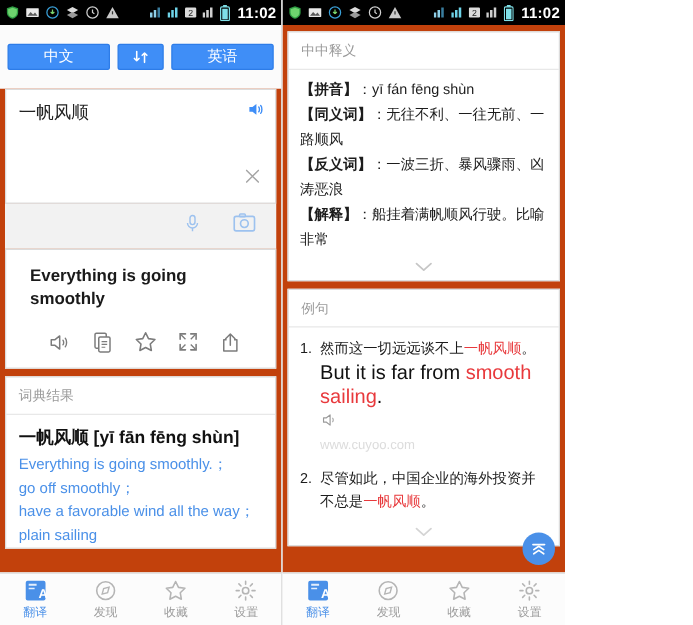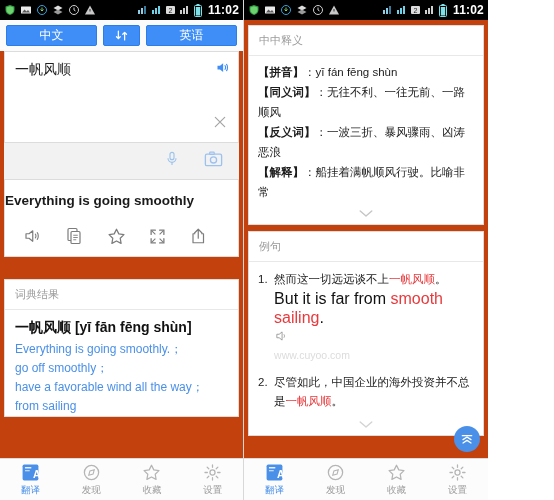--- a/index.html
+++ b/index.html
@@ -2,21 +2,21 @@
 <html><head>
 <meta charset="utf-8">
 <style>
   * { box-sizing: border-box; margin: 0; padding: 0; }
   html, body {
     width: 554px; height: 500px;
     font-family: "Liberation Sans", "DejaVu Sans", sans-serif;
     background: #ffffff;
     overflow: hidden;
   }
-  .screens { display: flex; width: 488px; height: 500px; }
+  .screens { display: flex; width: 452px; height: 500px; }
   .screen {
     width: 277px; height: 500px;
     position: relative;
     background: #f2f2f2;
     display: flex; flex-direction: column;
     border-right: 1px solid #d8d8d8;
     overflow: hidden;
   }
   .screen:last-child { border-right: none; }
 
@@ -32,21 +32,21 @@
   .sb-time {
     color: #fff; font-size: 12px; font-weight: bold;
     letter-spacing: .2px; margin-left: 3px;
     font-family: "Liberation Sans", sans-serif;
   }
   .sb-sig { display: block; }
 
   
   .langbar {
     display: flex; align-items: center; gap: 6px;
-    padding: 5px 6px; background: #fbfbfb; flex: none; text-align: center;
+    padding: 15px 6px; background: #fbfbfb; flex: none; text-align: center;
   }
   .lang-btn {
     flex: 1; height: 21px; background: #3f8ef7;
     border: 1px solid #2d7ce8; border-radius: 2px;
     color: #fff; font-size: 12px;
     display: flex; align-items: center; justify-content: center;
     cursor: pointer;
   }
   .swap-btn {
     width: 37px; height: 21px; background: #3f8ef7;
@@ -69,21 +69,21 @@
   .io-row {
     height: 36px; display: flex; align-items: center;
     justify-content: flex-end; gap: 24px; padding-right: 16px;
     background: #f2f2f2;
   }
   .io-ico { cursor: pointer; }
 
   
   .result-card {
     background: #fff; border: 1px solid #dcdcdc;
-    padding: 12px 12px 0 0; margin-bottom: 22px;
+    padding: 12px 12px 0 19px; margin-bottom: 6px;
   }
   .result-text {
     font-size: 13.5px; font-weight: bold; color: #1a1a1a;
     line-height: 18px; margin-bottom: 10px;
   }
   .act-row {
     display: flex; align-items: center;
     justify-content: space-around; height: 36px;
     padding: 0 6px;
   }
@@ -311,21 +311,21 @@
         </div>
       </div>
 
       <div class="dict-card">
         <div class="card-head">词典结果</div>
         <div class="dict-body">
           <div class="dict-title">一帆风顺 [yī fān fēng shùn]</div>
           <div class="dict-line">Everything is going smoothly.；</div>
           <div class="dict-line">go off smoothly；</div>
           <div class="dict-line">have a favorable wind all the way；</div>
-          <div class="dict-line">from sailing</div>
+          <div class="dict-line">plain sailing</div>
         </div>
       </div>
 
     </div>
 
     <div class="tabbar">
       <div class="tab active">
         <svg width="19" height="19" viewBox="0 0 24 24">
             <rect x="2" y="2" width="20" height="20" rx="2" fill="#4a90e8"></rect>
             <path d="M5 5h8v2H5zM5 9h6v1.5H5z" fill="#fff" opacity=".85"></path>

